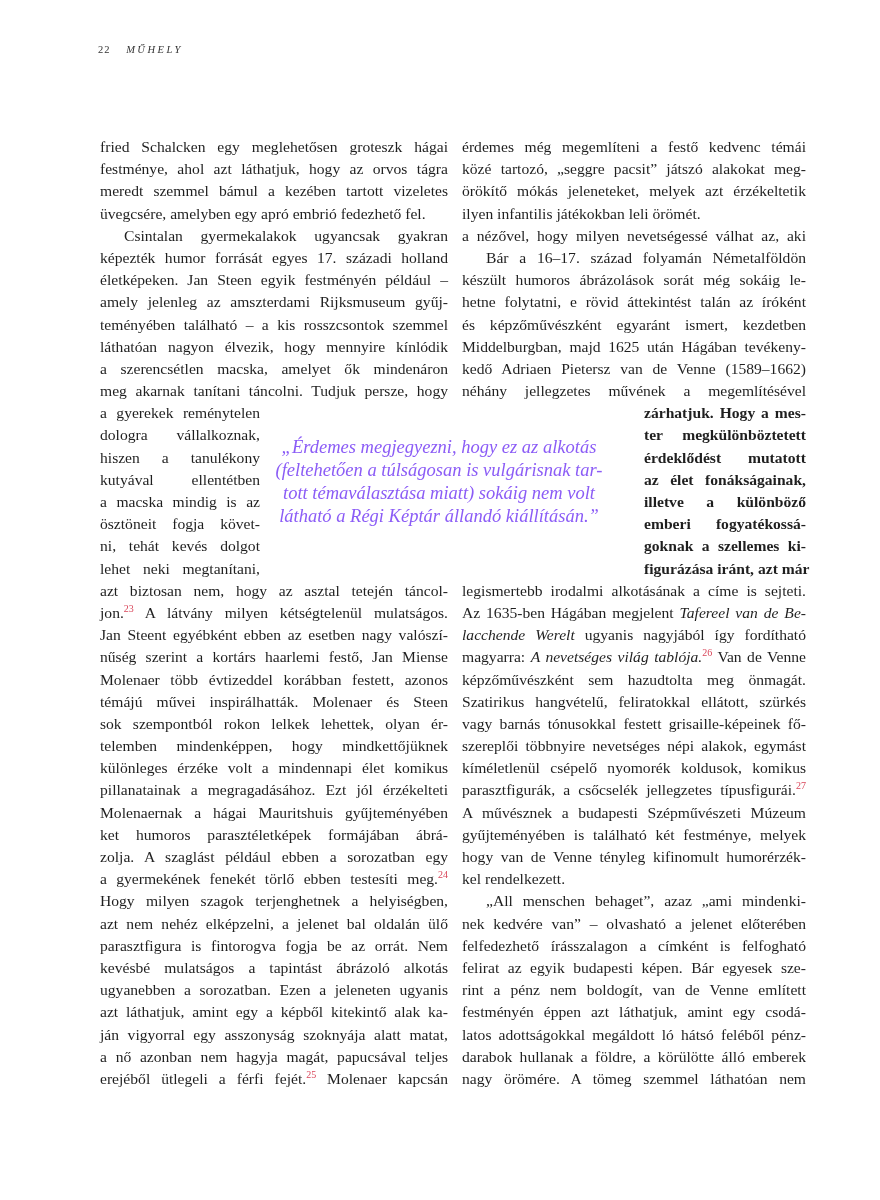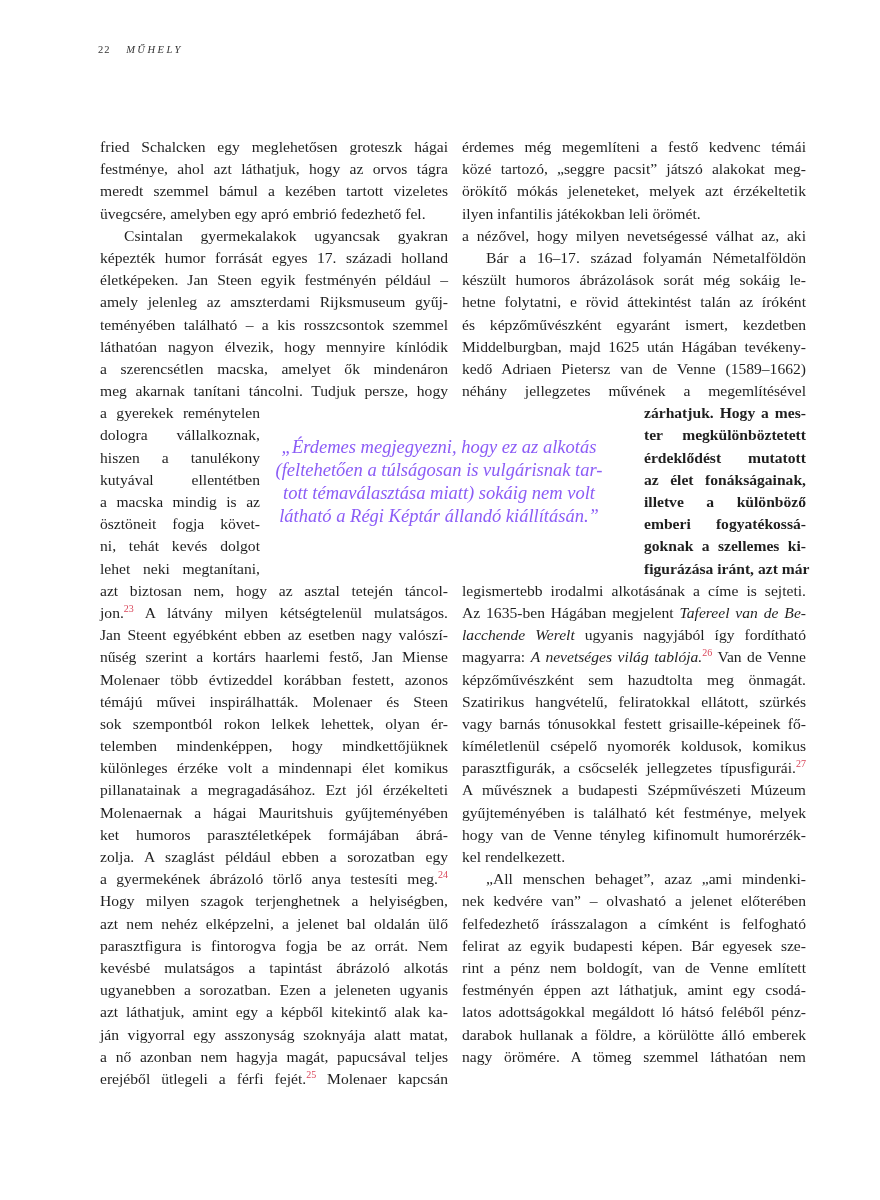--- a/index.html
+++ b/index.html
@@ -59,21 +59,21 @@
   <span class="line">nűség szerint a kortárs haarlemi festő, Jan Miense</span>
   <span class="line">Molenaer több évtizeddel korábban festett, azonos</span>
   <span class="line">témájú művei inspirálhatták. Molenaer és Steen</span>
   <span class="line">sok szempontból rokon lelkek lehettek, olyan ér-</span>
   <span class="line">telemben mindenképpen, hogy mindkettőjüknek</span>
   <span class="line">különleges érzéke volt a mindennapi élet komikus</span>
   <span class="line">pillanatainak a megragadásához. Ezt jól érzékelteti</span>
   <span class="line">Molenaernak a hágai Mauritshuis gyűjteményében</span>
   <span class="line">ket humoros parasztéletképek formájában ábrá-</span>
   <span class="line">zolja. A szaglást például ebben a sorozatban egy</span>
-  <span class="line"><span>a gyermekének ábrázoló törlő anya testesíti meg.</span><sup class="fn">24</sup></span>
+  <span class="line"><span>a gyermekének fenekét törlő ebben testesíti meg.</span><sup class="fn">24</sup></span>
   <span class="line">Hogy milyen szagok terjenghetnek a helyiségben,</span>
   <span class="line">azt nem nehéz elképzelni, a jelenet bal oldalán ülő</span>
   <span class="line">parasztfigura is fintorogva fogja be az orrát. Nem</span>
   <span class="line">kevésbé mulatságos a tapintást ábrázoló alkotás</span>
   <span class="line">ugyanebben a sorozatban. Ezen a jeleneten ugyanis</span>
   <span class="line">azt láthatjuk, amint egy a képből kitekintő alak ka-</span>
   <span class="line">ján vigyorral egy asszonyság szoknyája alatt matat,</span>
   <span class="line">a nő azonban nem hagyja magát, papucsával teljes</span>
   <span class="line"><span>erejéből ütlegeli a férfi fejét.</span><sup class="fn">25</sup> <span>Molenaer kapcsán</span></span>
 </div>
@@ -108,20 +108,21 @@
     <span class="line">goknak a szellemes ki-</span>
     <span class="line">figurázása iránt, azt már</span>
   </div>
   <span class="line">legismertebb irodalmi alkotásának a címe is sejteti.</span>
   <span class="line"><span>Az 1635-ben Hágában megjelent </span><span class="it">Tafereel van de Be-</span></span>
   <span class="line"><span class="it">lacchende Werelt</span><span> ugyanis nagyjából így fordítható</span></span>
   <span class="line"><span>magyarra: </span><span class="it">A nevetséges világ tablója.</span><sup class="fn">26</sup><span> Van de Venne</span></span>
   <span class="line">képzőművészként sem hazudtolta meg önmagát.</span>
   <span class="line">Szatirikus hangvételű, feliratokkal ellátott, szürkés</span>
   <span class="line">vagy barnás tónusokkal festett grisaille-képeinek fő-</span>
+  <span class="line">szereplői többnyire nevetséges népi alakok, egymást</span>
   <span class="line">kíméletlenül csépelő nyomorék koldusok, komikus</span>
   <span class="line"><span>parasztfigurák, a csőcselék jellegzetes típusfigurái.</span><sup class="fn">27</sup></span>
   <span class="line">A művésznek a budapesti Szépművészeti Múzeum</span>
   <span class="line">gyűjteményében is található két festménye, melyek</span>
   <span class="line">hogy van de Venne tényleg kifinomult humorérzék-</span>
   <span class="line last">kel rendelkezett.</span>
   <span class="line ind">„All menschen behaget”, azaz „ami mindenki-</span>
   <span class="line">nek kedvére van” – olvasható a jelenet előterében</span>
   <span class="line">felfedezhető írásszalagon a címként is felfogható</span>
   <span class="line">felirat az egyik budapesti képen. Bár egyesek sze-</span>

